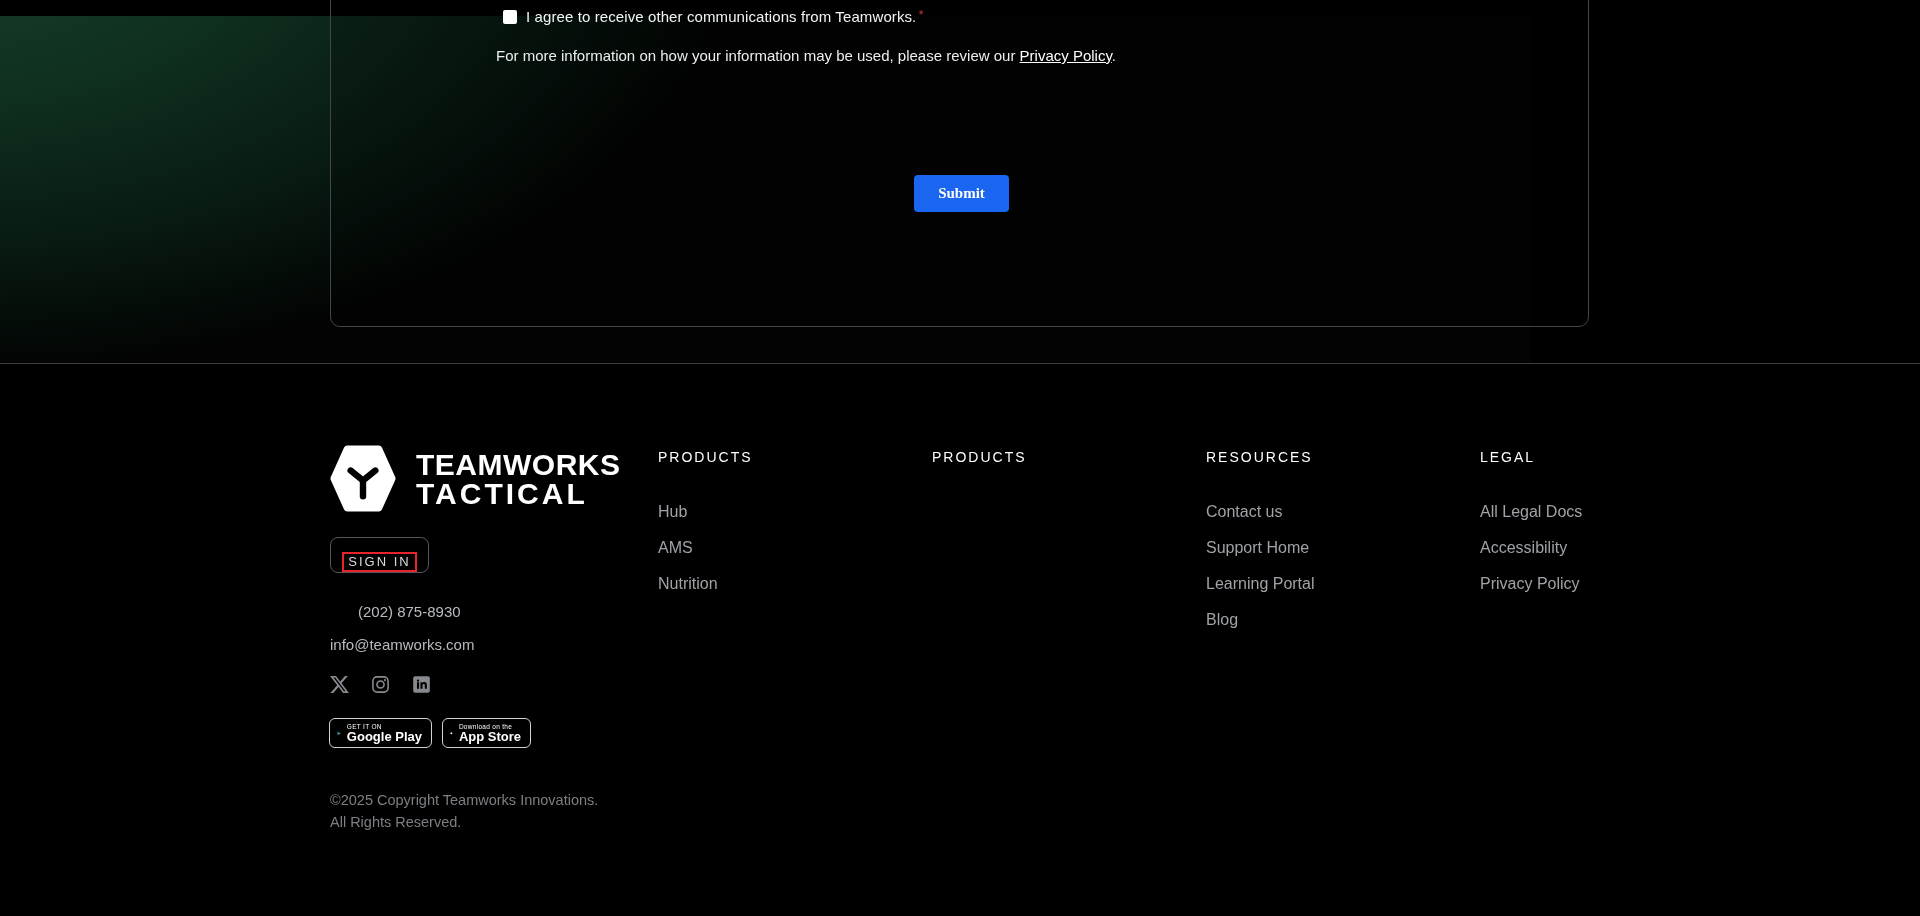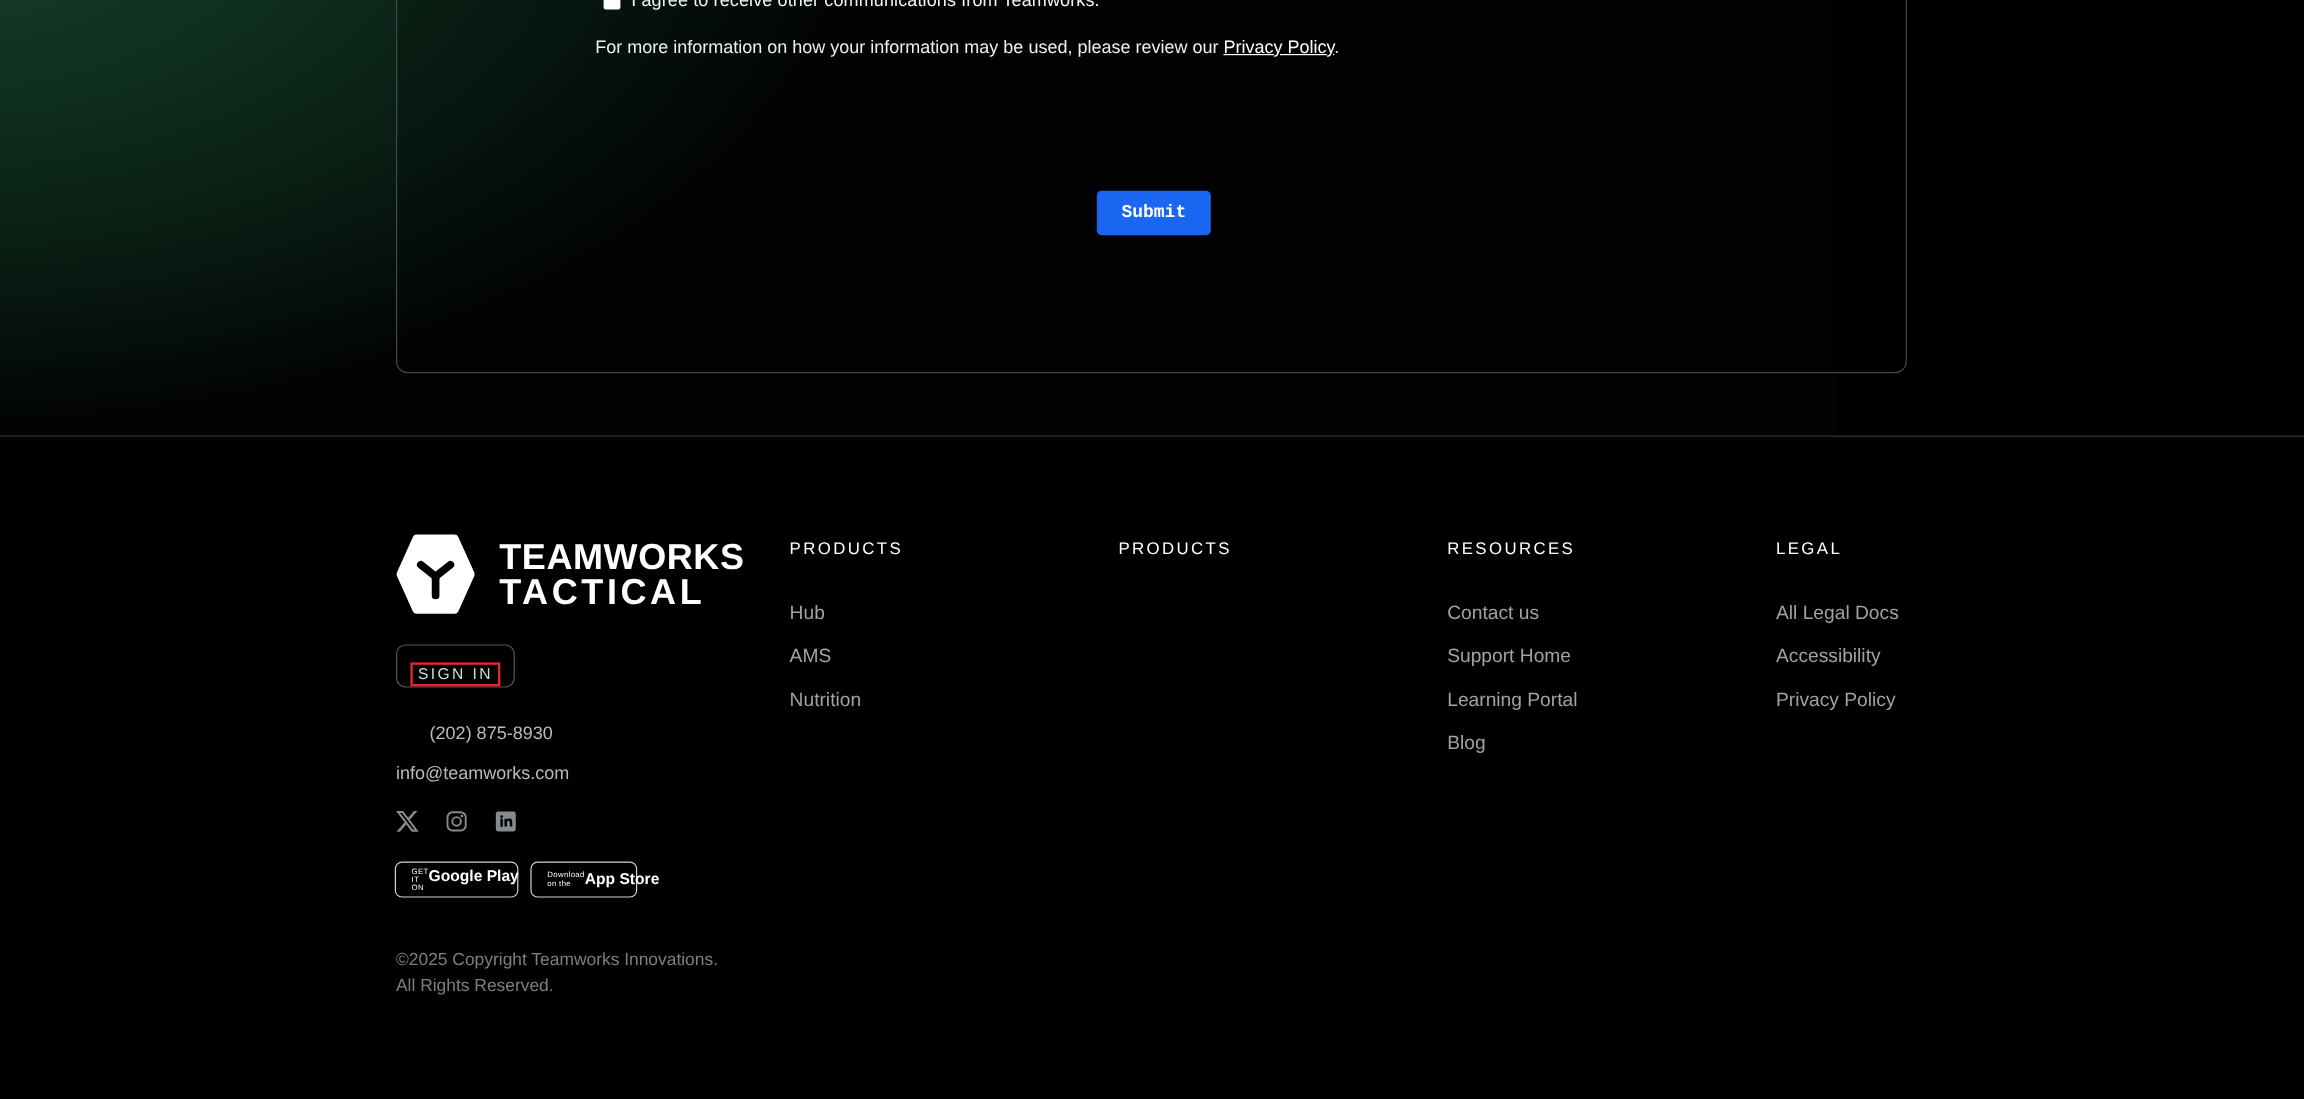--- a/index.html
+++ b/index.html
@@ -4,21 +4,21 @@
 <style>
   * { margin:0; padding:0; box-sizing:border-box; }
   html,body { background:#000; }
   .page {
     position:relative; width:1920px; height:916px; overflow:hidden;
     background:#000; font-family:"Liberation Sans", sans-serif;
     -webkit-font-smoothing:antialiased;
   }
   
   .hero {
-    position:absolute; left:0; top:0; width:1531px; height:363px;
+    position:absolute; left:0; top:16px; width:1531px; height:363px;
     background:
       radial-gradient(1000px 560px at -60px -90px,
         #16432c 0%, #0f2f1f 32%, #081a11 58%, rgba(0,0,0,0) 80%),
       #020302;
   }
   .form-card {
     position:absolute; left:330px; top:-320px; width:1259px; height:631px;
     border:1px solid #43474d; border-radius:10px;
     background:rgba(0,0,0,0.18);
   }
@@ -29,21 +29,21 @@
   }
   .checkbox-label { font-size:15px; color:#f3f4f5; letter-spacing:.1px; }
   .req { color:#c0392b; font-size:13px; margin-left:2px; position:relative; top:-2px; }
   .hero-para { position:absolute; left:165px; color:#eceeef; font-size:15px; line-height:24px; }
   .para-privacy { top:347px; }
   .para-consent { top:383px; width:905px; }
   .privacy-link { color:#ffffff; text-decoration:underline; cursor:pointer; }
   .submit-btn {
     position:absolute; left:583px; top:478px; width:95px; height:37px;
     border:none; border-radius:4px; background:#1b66f0; color:#ffffff;
-    font-family:Liberation Mono, monospace; font-size:15px; font-weight:bold;
+    font-family:Liberation Serif, serif; font-size:15px; font-weight:bold;
     cursor:pointer; display:flex; align-items:center; justify-content:center;
   }
   
   .divider { position:absolute; left:0; top:363px; width:1920px; height:1px; background:#3a3e43; }
   
   .footer { position:absolute; left:0; top:364px; width:1920px; height:552px; background:#000; }
   .logo { position:absolute; left:330px; top:80px; width:66px; height:69px; cursor:pointer; }
   .brand { position:absolute; left:416px; top:86px; color:#ffffff; font-weight:bold; }
   .brand .l1 { font-size:30px; letter-spacing:.5px; line-height:29px; }
   .brand .l2 { font-size:30px; letter-spacing:3px; line-height:29px; }
@@ -61,21 +61,21 @@
   .phone { top:239px;margin-left:28px; }
   .email { top:272px; }
   .social { position:absolute; left:330px; top:311px; display:flex; gap:22px; align-items:center; }
   .social .s-icon { width:19px; height:19px; cursor:pointer; display:block; }
   .badges { position:absolute; left:329px; top:354px; display:flex; gap:10px; }
   .badge {
     height:30px; background:#000; border:1px solid #d0d2d4; border-radius:6px;
     display:flex; align-items:center; padding:0 9px 0 7px; gap:6px; cursor:pointer;
   }
   .badge-gp { width:103px; } .badge-as { width:89px; }
-  .badge-text { display:flex; justify-content:space-between; }
+  .badge-text { display:flex; flex-direction:column; justify-content:space-between; }
   .badge-tag { font-size:6.5px; color:#ffffff; letter-spacing:.3px; line-height:7px; }
   .badge-store { font-size:13px; font-weight:bold; color:#ffffff; line-height:14px; white-space:nowrap; }
   .copyright { position:absolute; left:330px; top:425px; color:#7c7f83; font-size:14.5px; line-height:22px; }
   .fcol { position:absolute; top:86px; width:220px; }
   .fcol-0 { left:658px; } .fcol-1 { left:932px; } .fcol-2 { left:1206px; } .fcol-3 { left:1480px; }
   .fcol-title { color:#ffffff; font-size:14px; font-weight:normal; letter-spacing:2px; line-height:15px; }
   .fcol-links { margin-top:37px; }
   .flink { display:block; color:#9fa2a6; font-size:16px; line-height:19px; margin-bottom:17px; cursor:pointer; }
 </style>
 </head>

